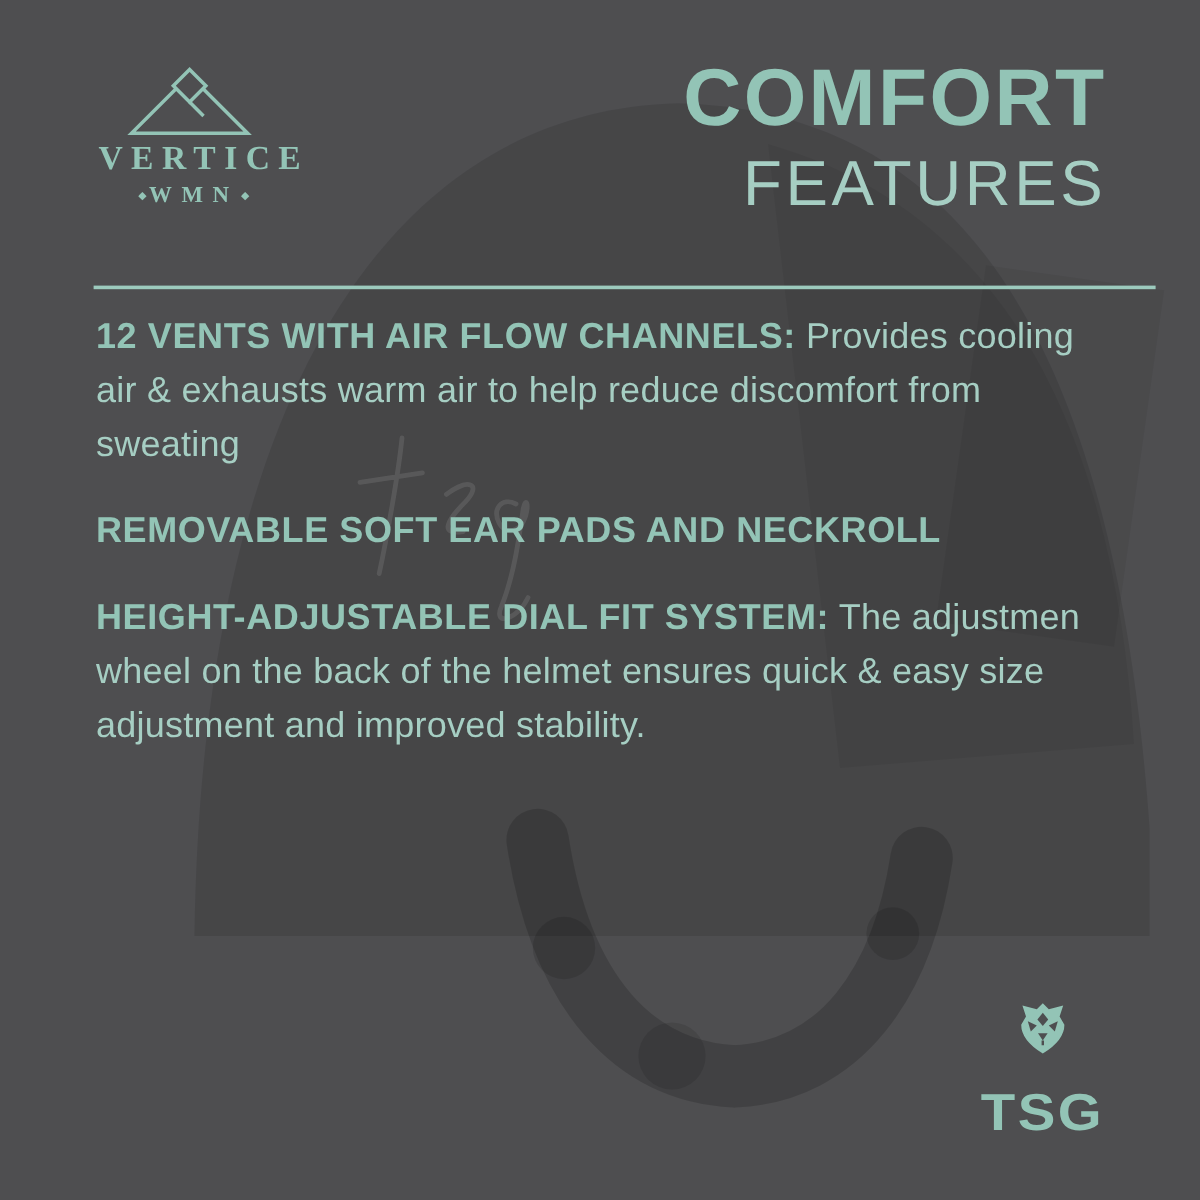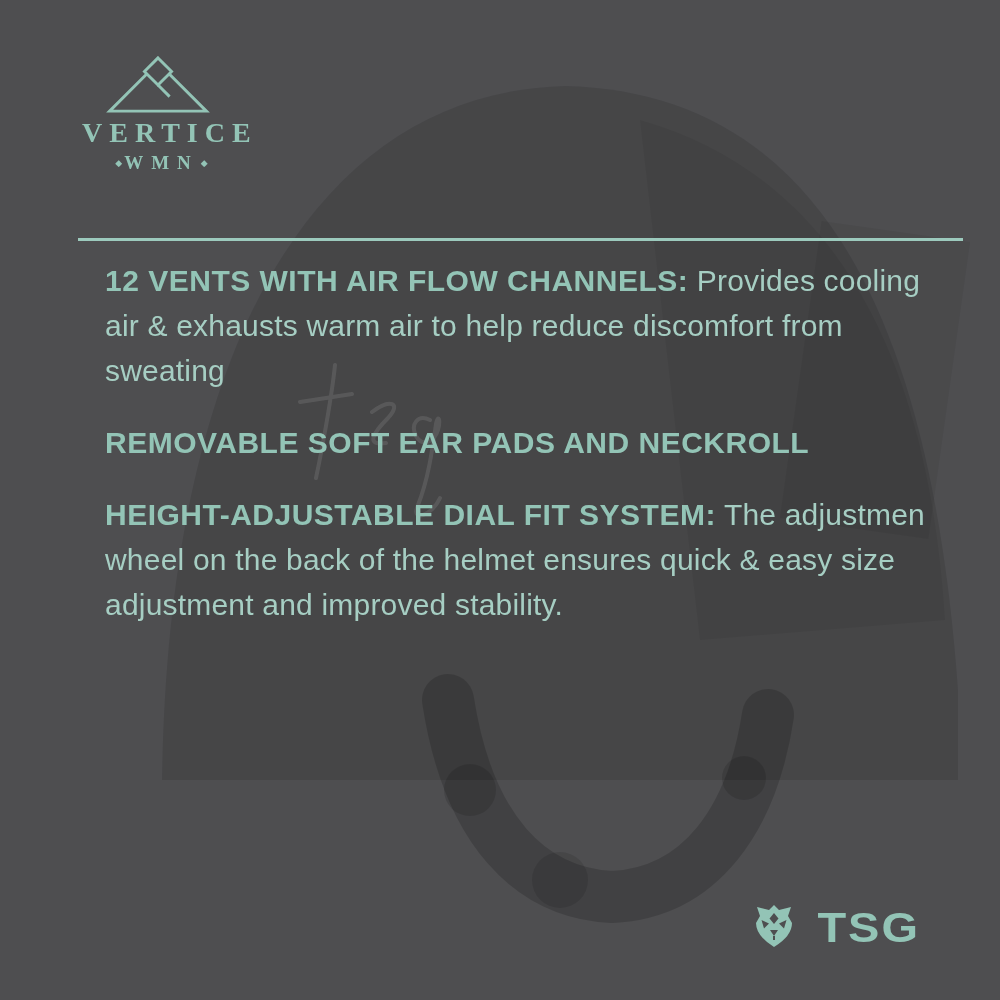--- a/index.html
+++ b/index.html
@@ -53,35 +53,35 @@
     font-size:53px;font-weight:200;letter-spacing:3px;line-height:1.0;
     margin-top:12px;color:var(--accent-light);
   }
   
   .divider{
     position:absolute;left:78px;top:238px;width:885px;height:3px;
     background:var(--divider);z-index:2;border:0;
   }
   
   .features{
-    position:absolute;left:80px;top:258px;width:852px;z-index:2;margin-left:25px;
+    position:absolute;left:80px;top:258px;width:852px;z-index:2;
   }
   .feature{
     font-size:30px;line-height:45px;
     color:var(--accent-light);
     margin-bottom:27px;
     letter-spacing:0.2px;
   }
   .feature .label{
     font-weight:700;color:var(--accent);letter-spacing:0.5px;
   }
   
   .tsg-logo{
     position:absolute;right:80px;bottom:50px;z-index:2;
-    display:flex;align-items:flex-start;gap:23px;color:var(--accent);
+    display:flex;align-items:center;gap:23px;color:var(--accent);flex-direction:column;
   }
   .tsg-text{
     font-size:47px;font-weight:800;letter-spacing:2px;line-height:1;
     transform:scaleY(0.92);
   }
 </style>
 </head>
 <body>
 
 <div class="card">
@@ -115,20 +115,24 @@
       <path d="M60 31 L72 43" fill="none" stroke="var(--accent)" stroke-width="3"></path>
     </svg>
     <div class="brand-name">VERTICE</div>
     <div class="brand-sub">
       <span class="diamond">◆</span>
       <span>WMN</span>
       <span class="diamond">◆</span>
     </div>
   </div>
 
+  <div class="title">
+    <div class="title-primary">COMFORT</div>
+    <div class="title-secondary">FEATURES</div>
+  </div>
 
   <div class="divider"></div>
 
   <div class="features">
     <p class="feature">
       <span class="label">12 VENTS WITH AIR FLOW CHANNELS:</span>
       <span>Provides cooling air &amp; exhausts warm air to help reduce discomfort from sweating</span>
     </p>
     <p class="feature">
       <span class="label">REMOVABLE SOFT EAR PADS AND NECKROLL</span>

